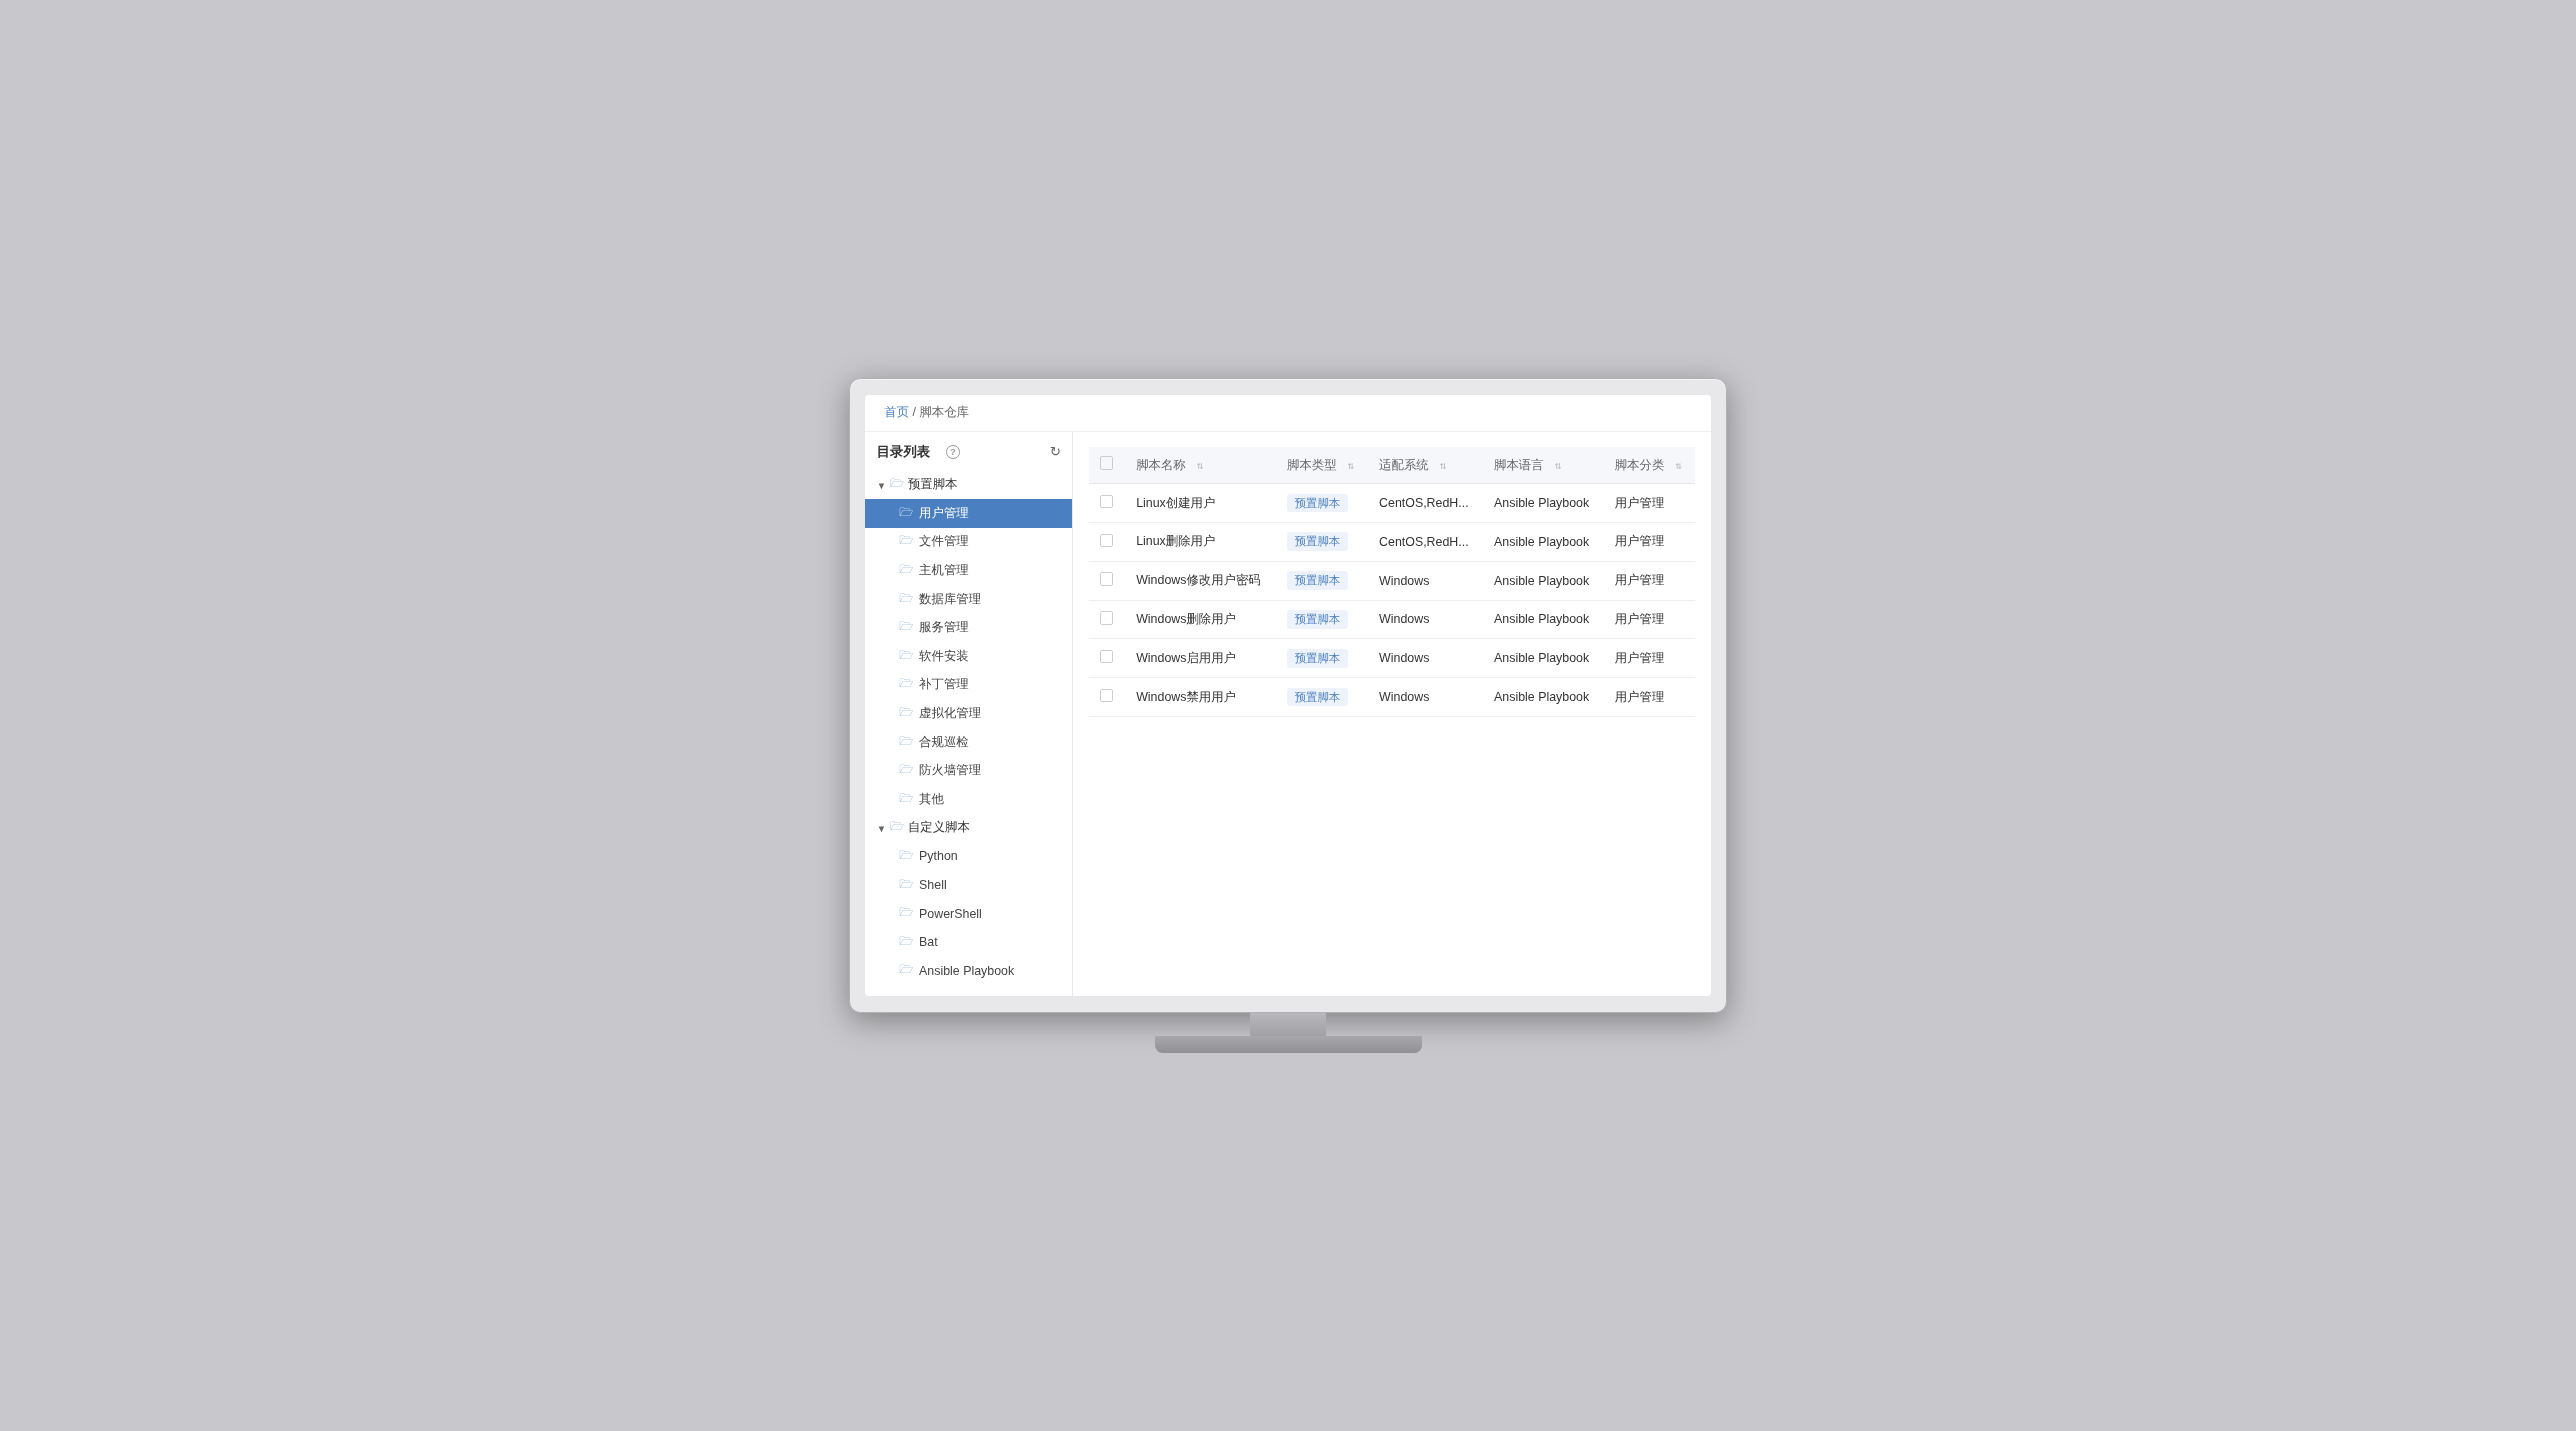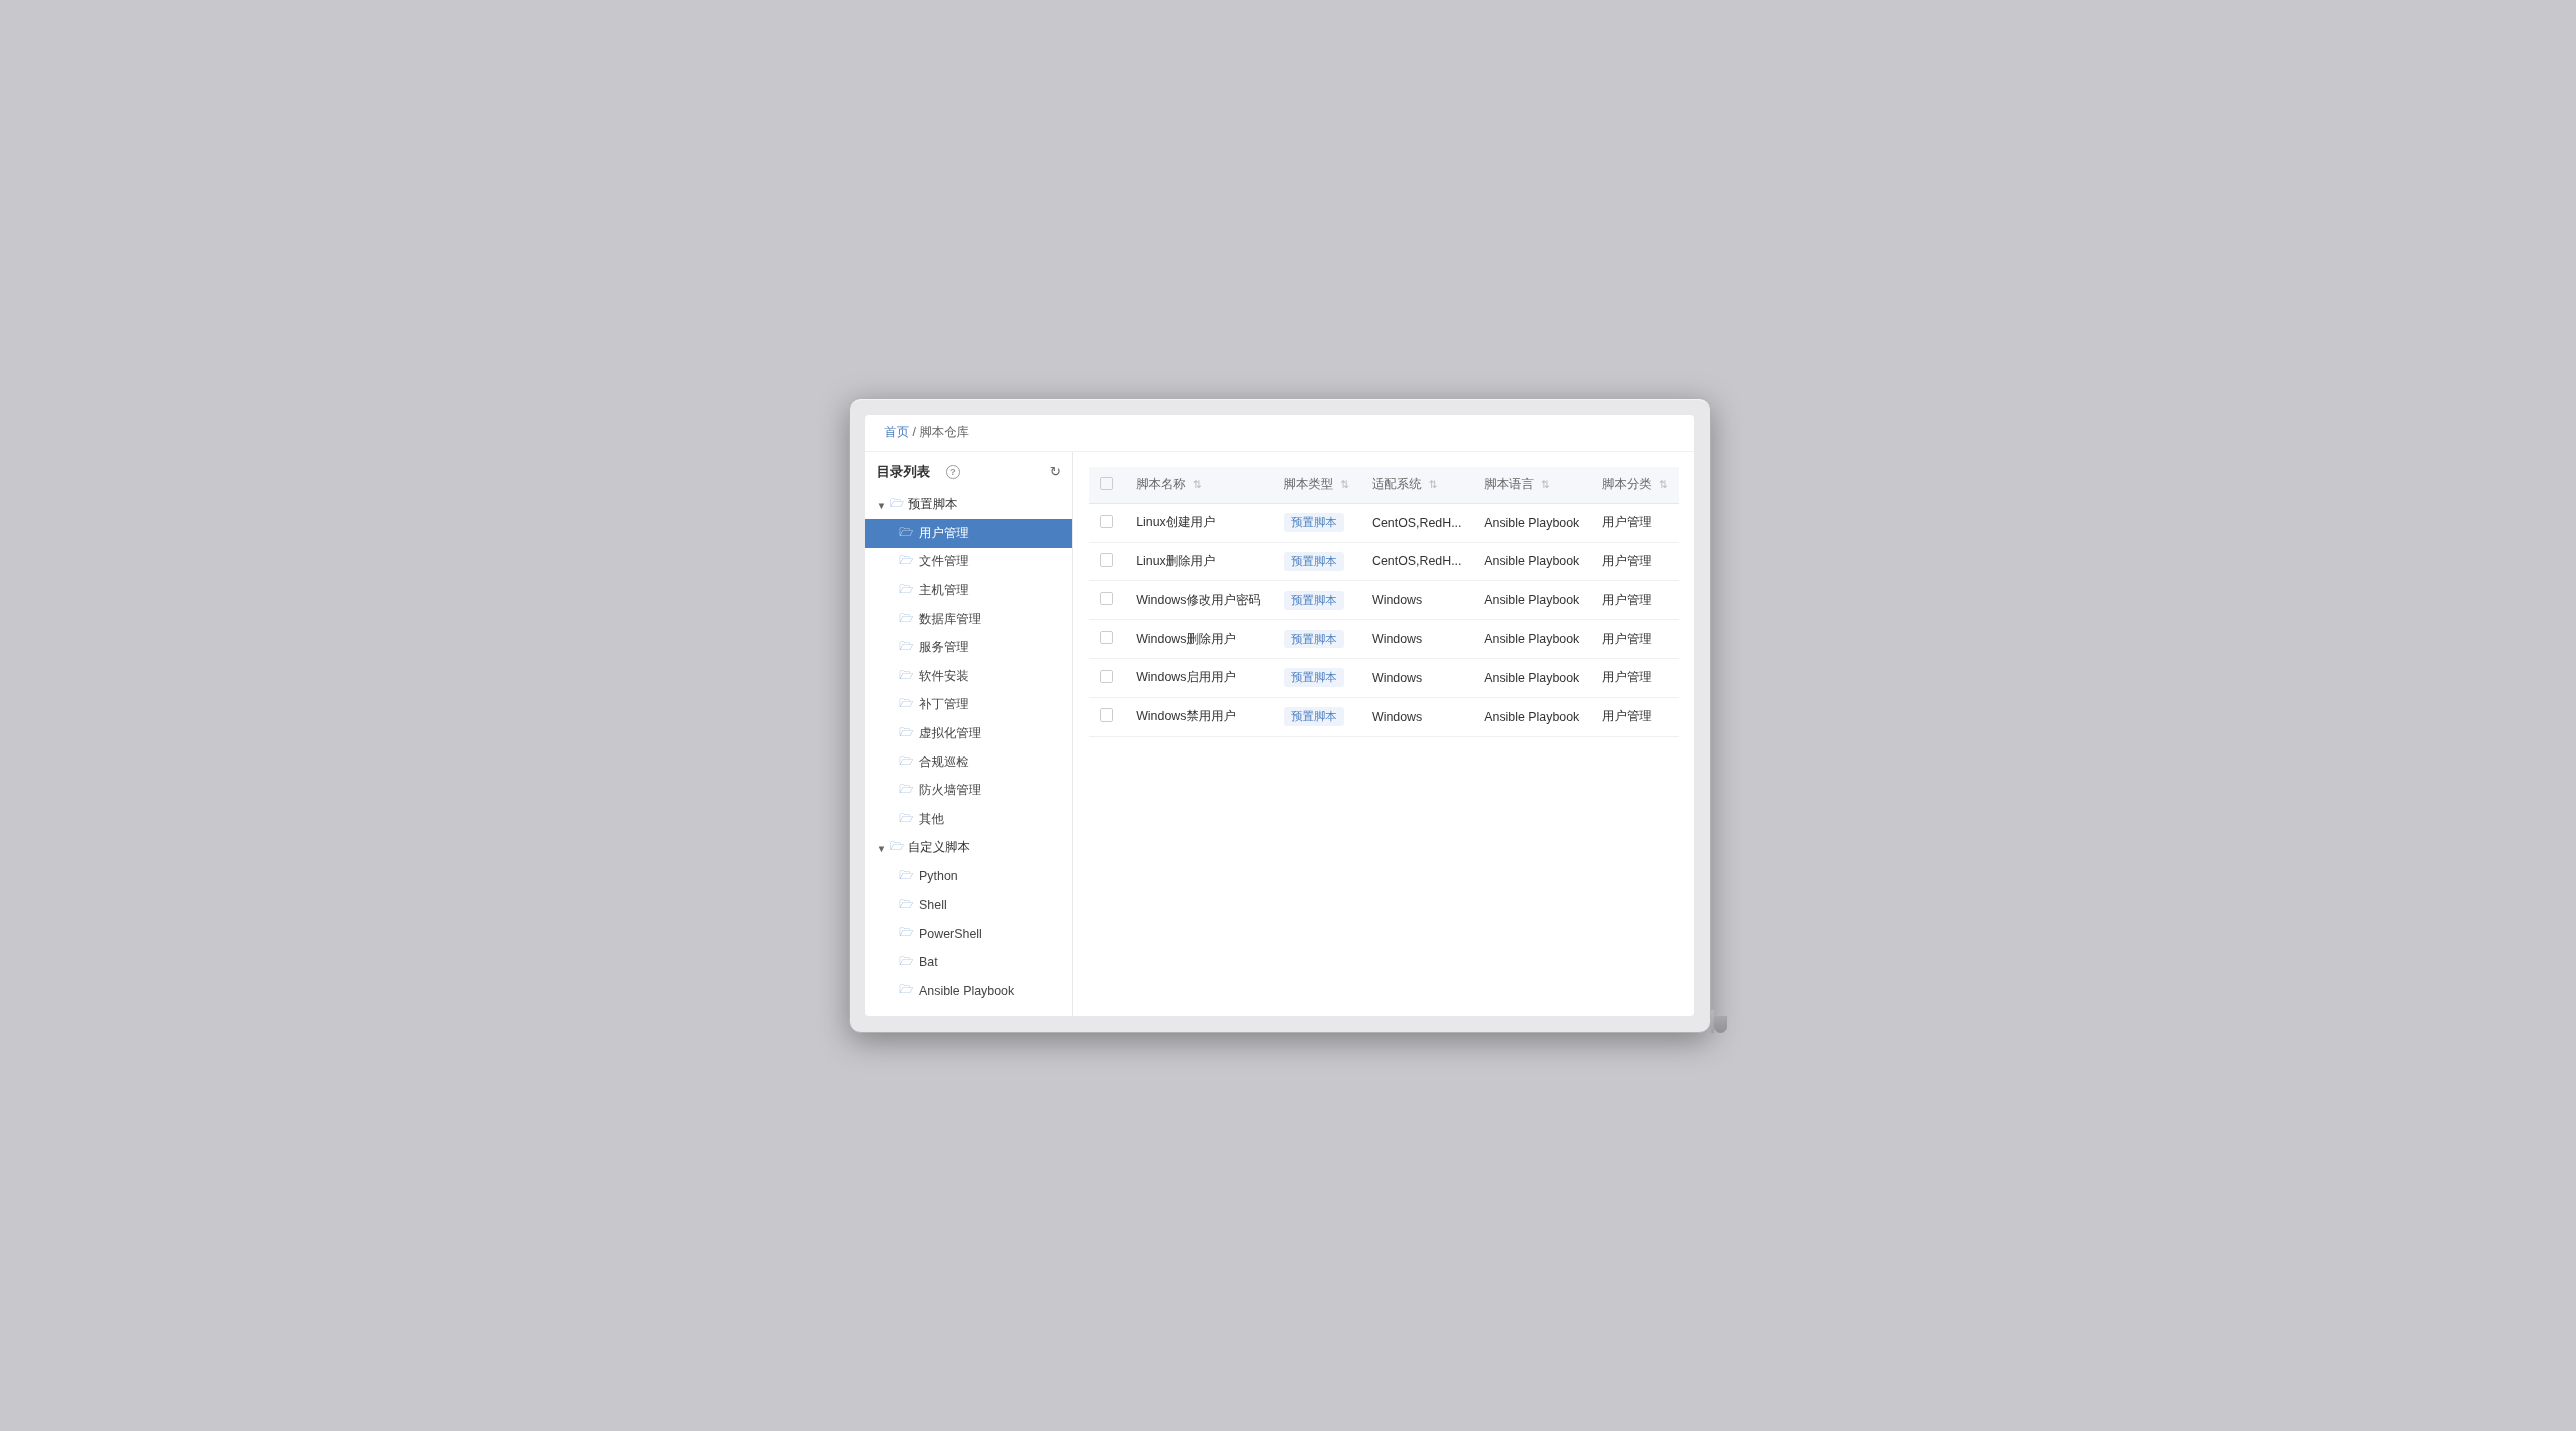--- a/index.html
+++ b/index.html
@@ -9,20 +9,21 @@
       align-items: center;
       justify-content: center;
       min-height: 100vh;
       font-family: "PingFang SC", "Microsoft YaHei", Arial, sans-serif;
     }
 
     .monitor-wrapper {
       width: 878px;
       position: relative;
       display: flex;
+      flex-direction: column;
       align-items: flex-end;
     }
 
     .monitor-screen {
       width: 100%;
       background: #e8e8ea;
       border-radius: 11.4px;
       padding: 15.3px;
       box-shadow: 0 7.6px 30.5px rgba(0,0,0,0.35), inset 0 1px 0 rgba(255,255,255,0.5);
       border: 1.9px solid #b0b0b5;
@@ -169,20 +170,21 @@
 
     
     .data-table {
       width: 100%;
       border-collapse: collapse;
       font-size: 12.4px;
     }
 
     .data-table thead tr {
       background: #f5f7fa;
+      font-family: Liberation Mono, monospace;
     }
 
     .data-table th {
       padding: 9.5px 11.4px;
       text-align: left;
       color: #666;
       font-weight: 500;
       border-bottom: 1px solid #e8e8e8;
       white-space: nowrap;
     }

